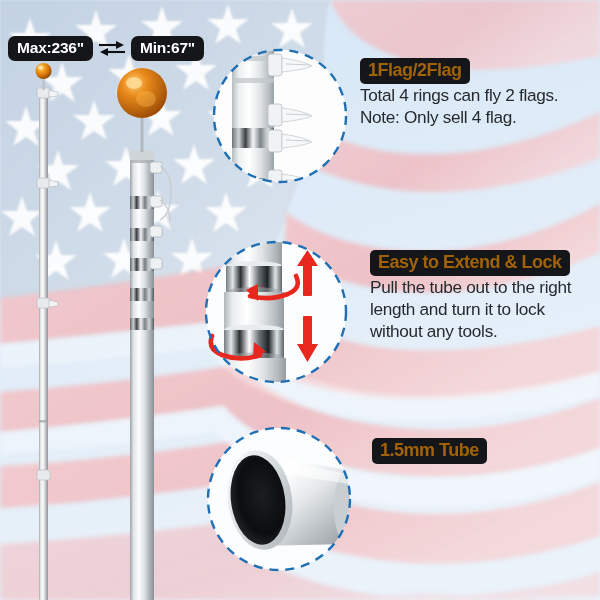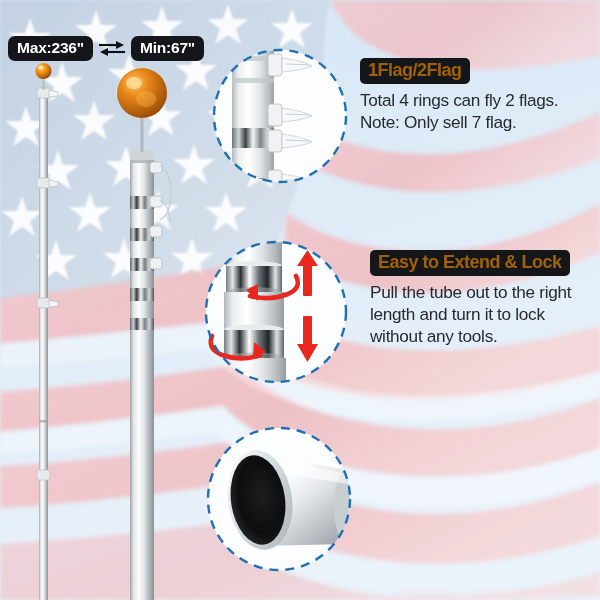--- a/index.html
+++ b/index.html
@@ -55,21 +55,21 @@
 
   .feat-title {
     display:inline-block;
     background:#14161a; color:#a16207;
     font-size:18px; font-weight:bold;
     padding:2px 8px 4px; border-radius:5px;
     letter-spacing:-0.5px; line-height:1.12;
     white-space:nowrap;
   }
   .feat-body {
-    margin-top:5px; color:#262a2e;
+    color:#262a2e;
     font-size:17.2px; line-height:1.28;
     letter-spacing:-0.3px;
   }
   .feat-body div { white-space:nowrap; }
 </style>
 </head>
 <body>
 
 <div id="stage">
 
@@ -335,21 +335,21 @@
             </g>
           </g>
         </g>
         <circle cx="74" cy="74" r="66" fill="none" stroke="#1f6fb5" stroke-width="2.4" stroke-dasharray="9 7" stroke-linecap="butt"></circle>
       </svg>
     </div>
     <div class="text-col">
       <div class="feat-title">1Flag/2Flag</div>
       <div class="feat-body">
         <div>Total 4 rings can fly 2 flags.</div>
-        <div>Note: Only sell 7 flag.</div>
+        <div>Note: Only sell 4 flag.</div>
       </div>
     </div>
   </div>
 
   <div class="feature f2">
     <div class="circle-wrap" style="width:160px;height:160px;">
       <svg width="160" height="160" viewBox="0 0 160 160">
         <defs>
           <clipPath id="c2">
               <circle cx="80" cy="80" r="70"></circle>
@@ -458,16 +458,17 @@
           <ellipse cx="62" cy="82" rx="32" ry="50" fill="url(#rimG)" transform="rotate(-8 62 82)"></ellipse>
 
           <ellipse cx="60" cy="82" rx="27" ry="45" fill="url(#boreG)" transform="rotate(-8 60 82)"></ellipse>
 
           <path d="M88,44 L150,56 L150,66 L88,56 Z" fill="#ffffff" opacity="0.55"></path>
         </g>
         <circle cx="81" cy="81" r="71" fill="none" stroke="#1f6fb5" stroke-width="2.4" stroke-dasharray="9 7"></circle>
       </svg>
     </div>
     <div class="text-col">
+      <div class="feat-title">1.5mm Tube</div>
     </div>
   </div>
 
 </div>
 
 </body></html>

